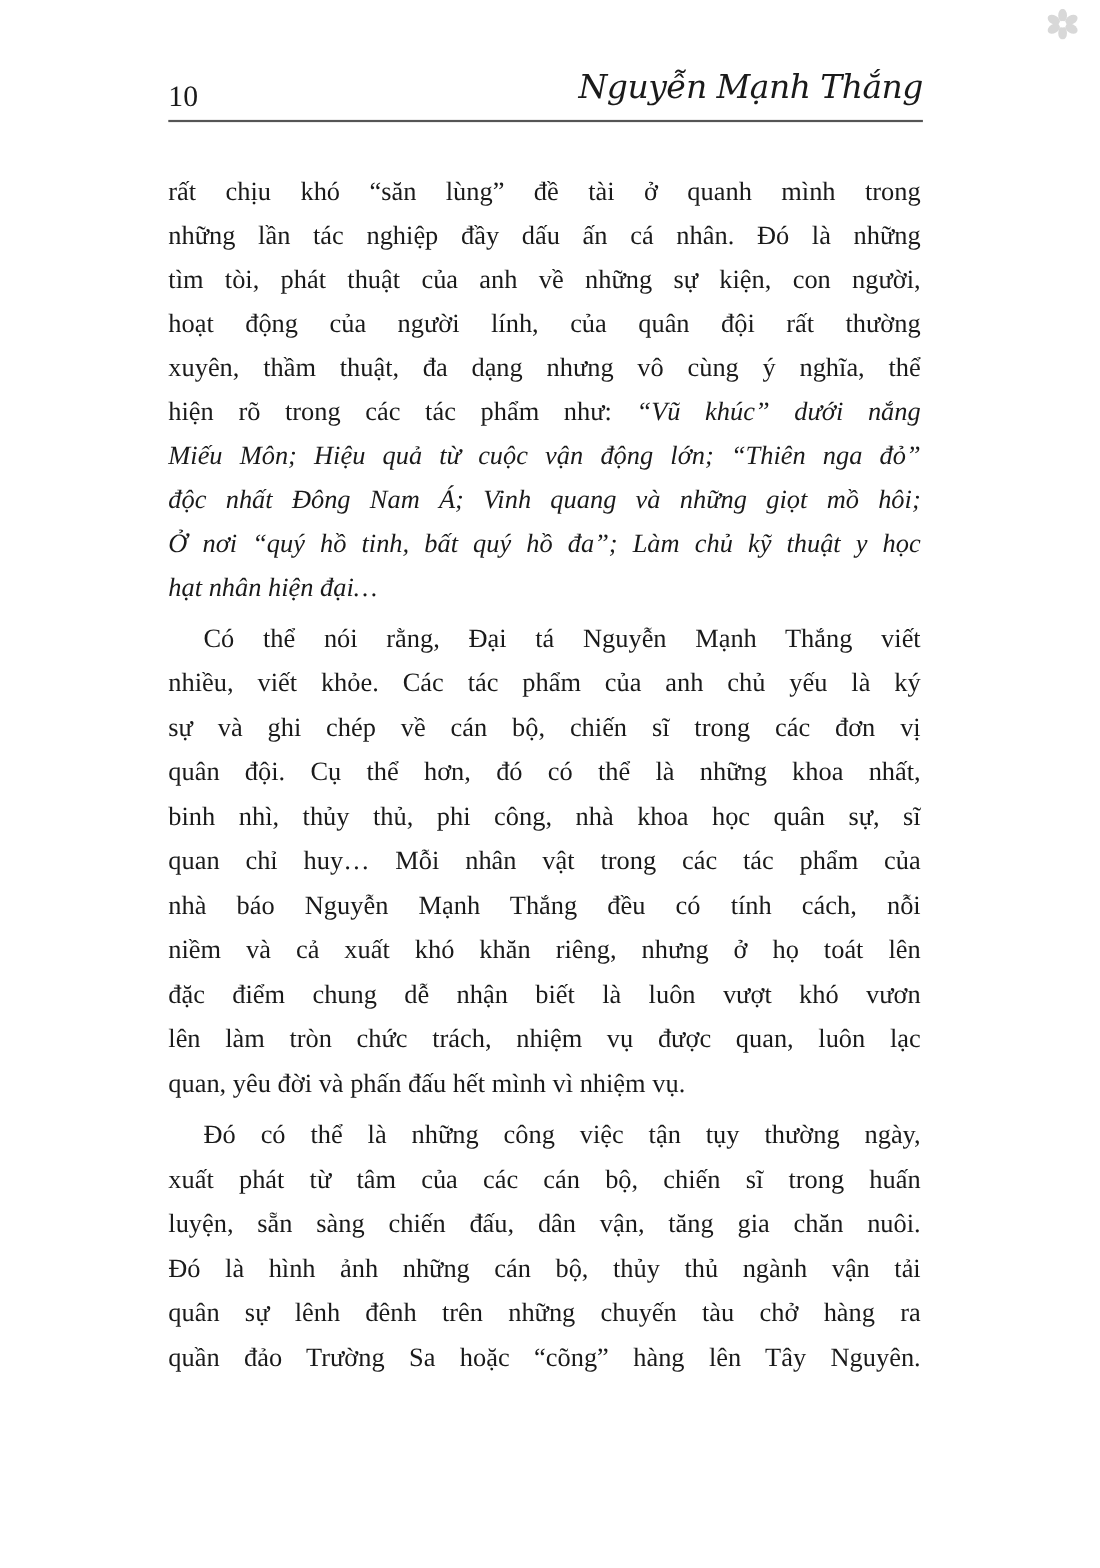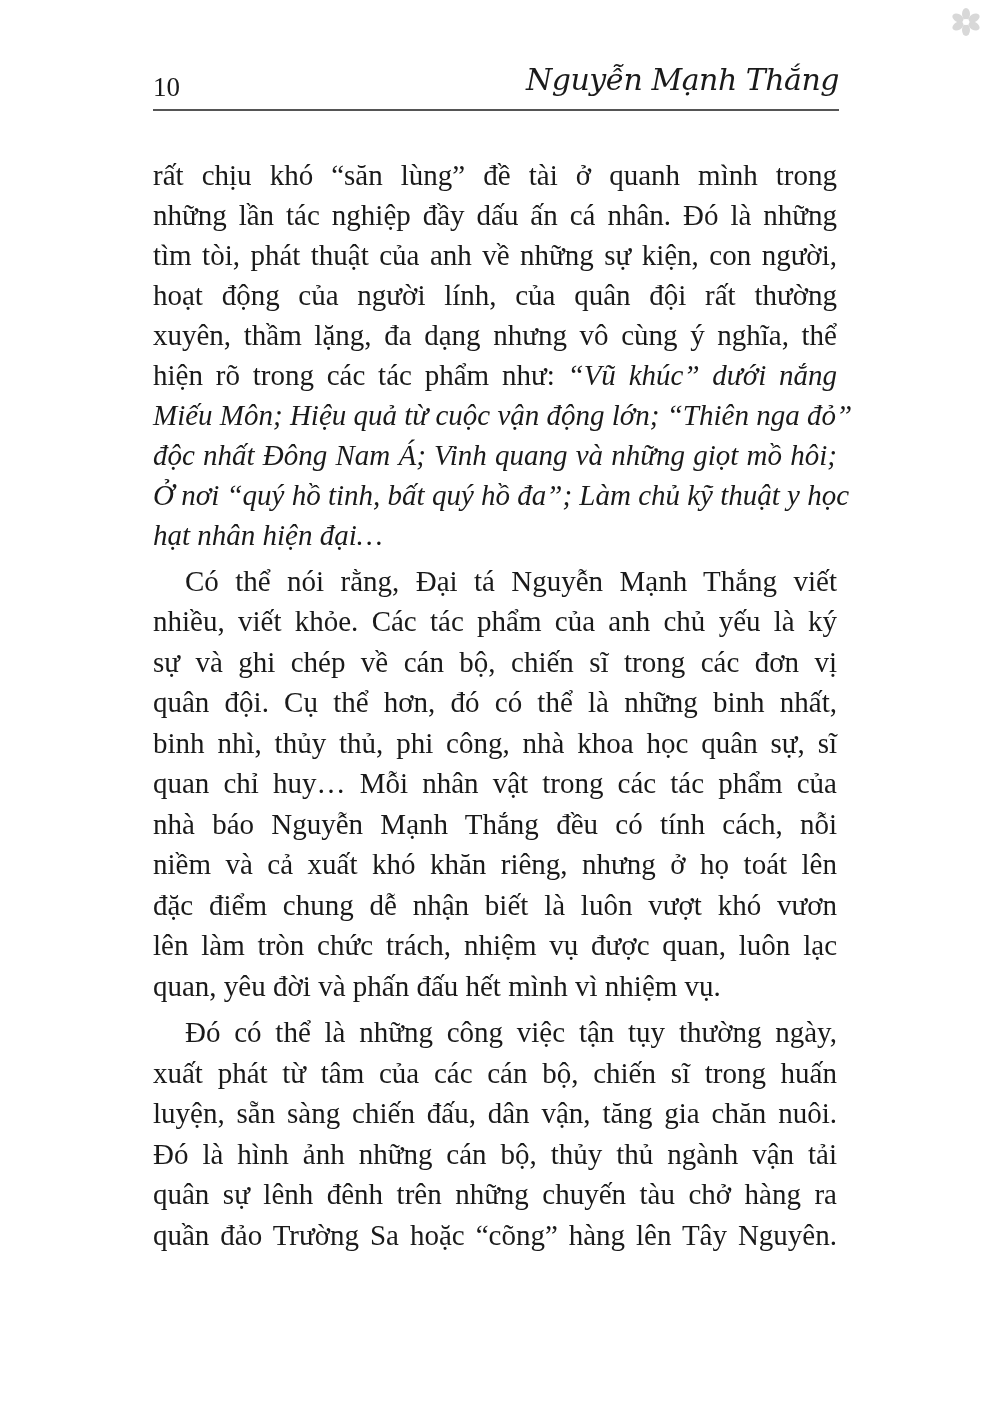--- a/index.html
+++ b/index.html
@@ -3,21 +3,21 @@
 <meta charset="utf-8">
 <style>
   html, body { margin: 0; padding: 0; background: #ffffff; }
   body { width: 1000px; height: 1425px; position: relative; overflow: hidden; }
   .page { position: absolute; left: 0; top: 0; width: 1000px; height: 1425px; background: #ffffff; padding-left: 20px; }
   .header { position: absolute; left: 153px; top: 62px; width: 686px; height: 46px; }
   .page-number { position: absolute; left: 0; top: 10px; font-family: "Liberation Serif", serif; font-size: 27px; color: #1a1a1a; }
   .running-title { position: absolute; right: 0; top: 0; font-family: "DejaVu Serif", serif; font-style: italic; font-size: 30px; color: #1a1a1a; letter-spacing: -0.5px; margin-left: 20px; }
   .header-rule { position: absolute; left: 153px; top: 109px; width: 686px; height: 0; border-top: 2px solid #555555; }
   .body { position: absolute; left: 153px; top: 155px; width: 684px; }
-  .line { position: absolute; left: 0; width: 684px; height: 40px; font-family: "Liberation Serif", serif; font-size: 29px; line-height: 40px; color: #1a1a1a; text-align: justify; text-align-last: justify; white-space: nowrap; }
+  .line { position: absolute; left: 0; width: 684px; height: 40px; font-family: "Liberation Serif", serif; font-size: 24px; line-height: 40px; color: #1a1a1a; text-align: justify; text-align-last: justify; white-space: nowrap; }
   .line.last { text-align-last: left; }
   .line.indent { padding-left: 32px; width: 652px; }
   .it { font-style: italic; }
   .ornament { position: absolute; left: 952px; top: 8px; width: 28px; height: 28px; }
 </style>
 </head>
 <body>
 
 <div class="page">
 
@@ -38,31 +38,31 @@
     <span class="running-title">Nguyễn Mạnh Thắng</span>
   </div>
   <div class="header-rule"></div>
 
   <div class="body">
 
     <div class="line" style="top:0px">rất chịu khó “săn lùng” đề tài ở quanh mình trong</div>
     <div class="line" style="top:40px">những lần tác nghiệp đầy dấu ấn cá nhân. Đó là những</div>
     <div class="line" style="top:80px">tìm tòi, phát thuật của anh về những sự kiện, con người,</div>
     <div class="line" style="top:120px">hoạt động của người lính, của quân đội rất thường</div>
-    <div class="line" style="top:160px">xuyên, thầm lặng, đa dạng nhưng vô cùng ý nghĩa, thể</div>
+    <div class="line" style="top:160px">xuyên, thầm thuật, đa dạng nhưng vô cùng ý nghĩa, thể</div>
     <div class="line" style="top:200px"><span>hiện rõ trong các tác phẩm như: </span><span class="it">“Vũ khúc” dưới nắng</span></div>
     <div class="line it" style="top:240px">Miếu Môn; Hiệu quả từ cuộc vận động lớn; “Thiên nga đỏ”</div>
     <div class="line it" style="top:280px">độc nhất Đông Nam Á; Vinh quang và những giọt mồ hôi;</div>
     <div class="line it" style="top:320px">Ở nơi “quý hồ tinh, bất quý hồ đa”; Làm chủ kỹ thuật y học</div>
     <div class="line it last" style="top:360px">hạt nhân hiện đại…</div>
 
     <div class="line indent" style="top:406px">Có thể nói rằng, Đại tá Nguyễn Mạnh Thắng viết</div>
     <div class="line" style="top:446px">nhiều, viết khỏe. Các tác phẩm của anh chủ yếu là ký</div>
     <div class="line" style="top:487px">sự và ghi chép về cán bộ, chiến sĩ trong các đơn vị</div>
-    <div class="line" style="top:527px">quân đội. Cụ thể hơn, đó có thể là những binh nhất,</div>
+    <div class="line" style="top:527px">quân đội. Cụ thể hơn, đó có thể là những khoa nhất,</div>
     <div class="line" style="top:568px">binh nhì, thủy thủ, phi công, nhà khoa học quân sự, sĩ</div>
     <div class="line" style="top:608px">quan chỉ huy… Mỗi nhân vật trong các tác phẩm của</div>
     <div class="line" style="top:649px">nhà báo Nguyễn Mạnh Thắng đều có tính cách, nỗi</div>
     <div class="line" style="top:689px">niềm và cả xuất khó khăn riêng, nhưng ở họ toát lên</div>
     <div class="line" style="top:730px">đặc điểm chung dễ nhận biết là luôn vượt khó vươn</div>
     <div class="line" style="top:770px">lên làm tròn chức trách, nhiệm vụ được quan, luôn lạc</div>
     <div class="line last" style="top:811px">quan, yêu đời và phấn đấu hết mình vì nhiệm vụ.</div>
 
     <div class="line indent" style="top:857px">Đó có thể là những công việc tận tụy thường ngày,</div>
     <div class="line" style="top:898px">xuất phát từ tâm của các cán bộ, chiến sĩ trong huấn</div>

